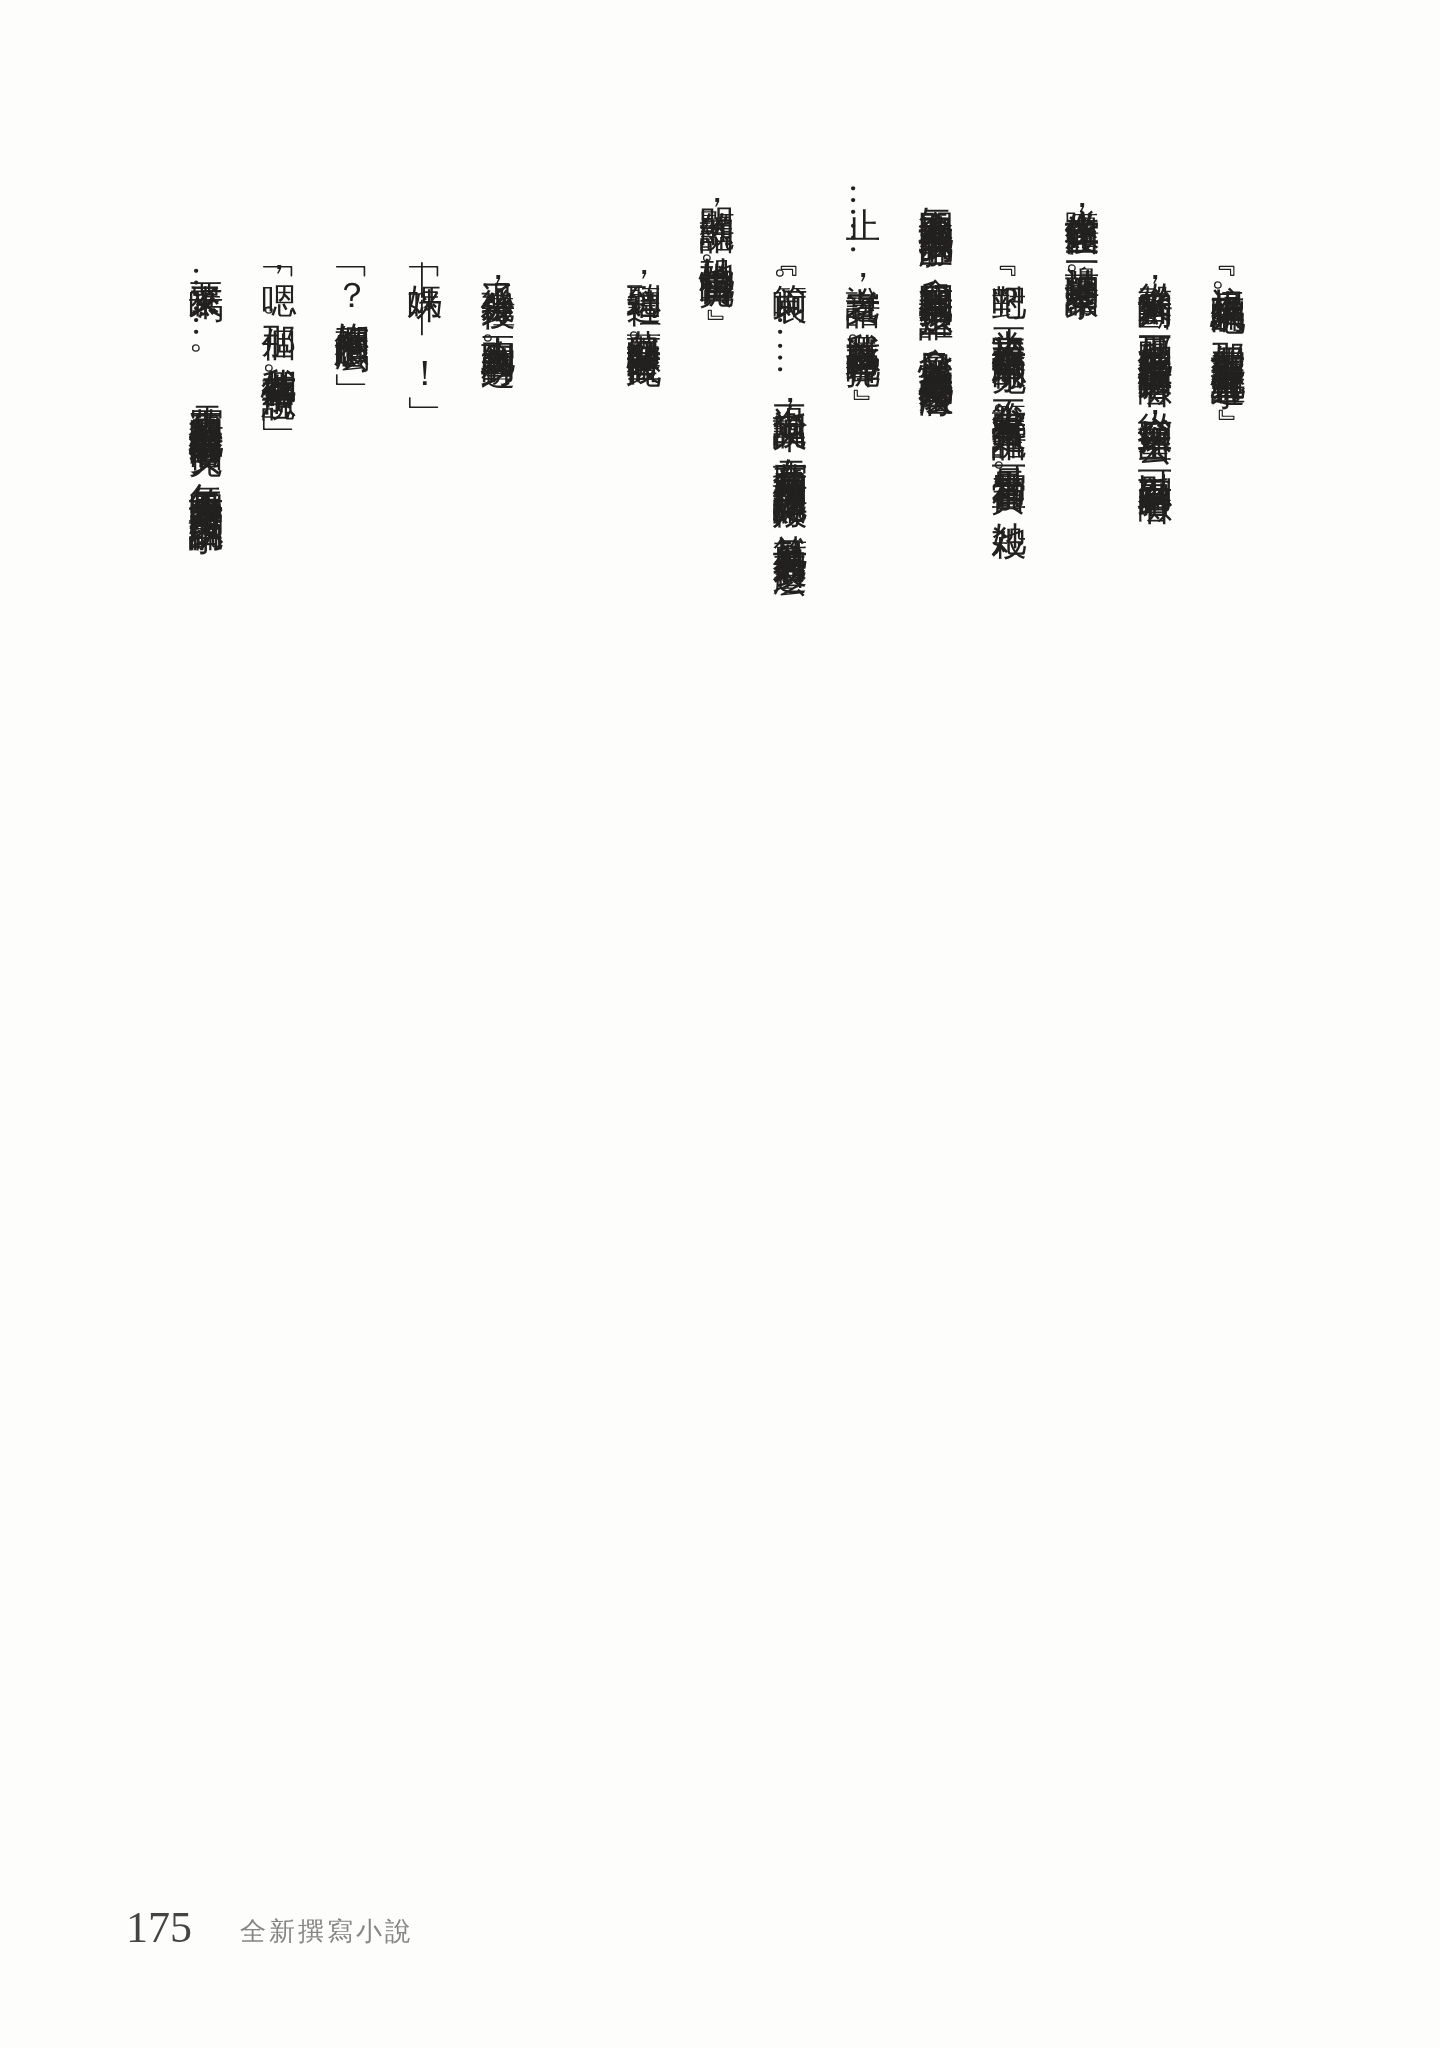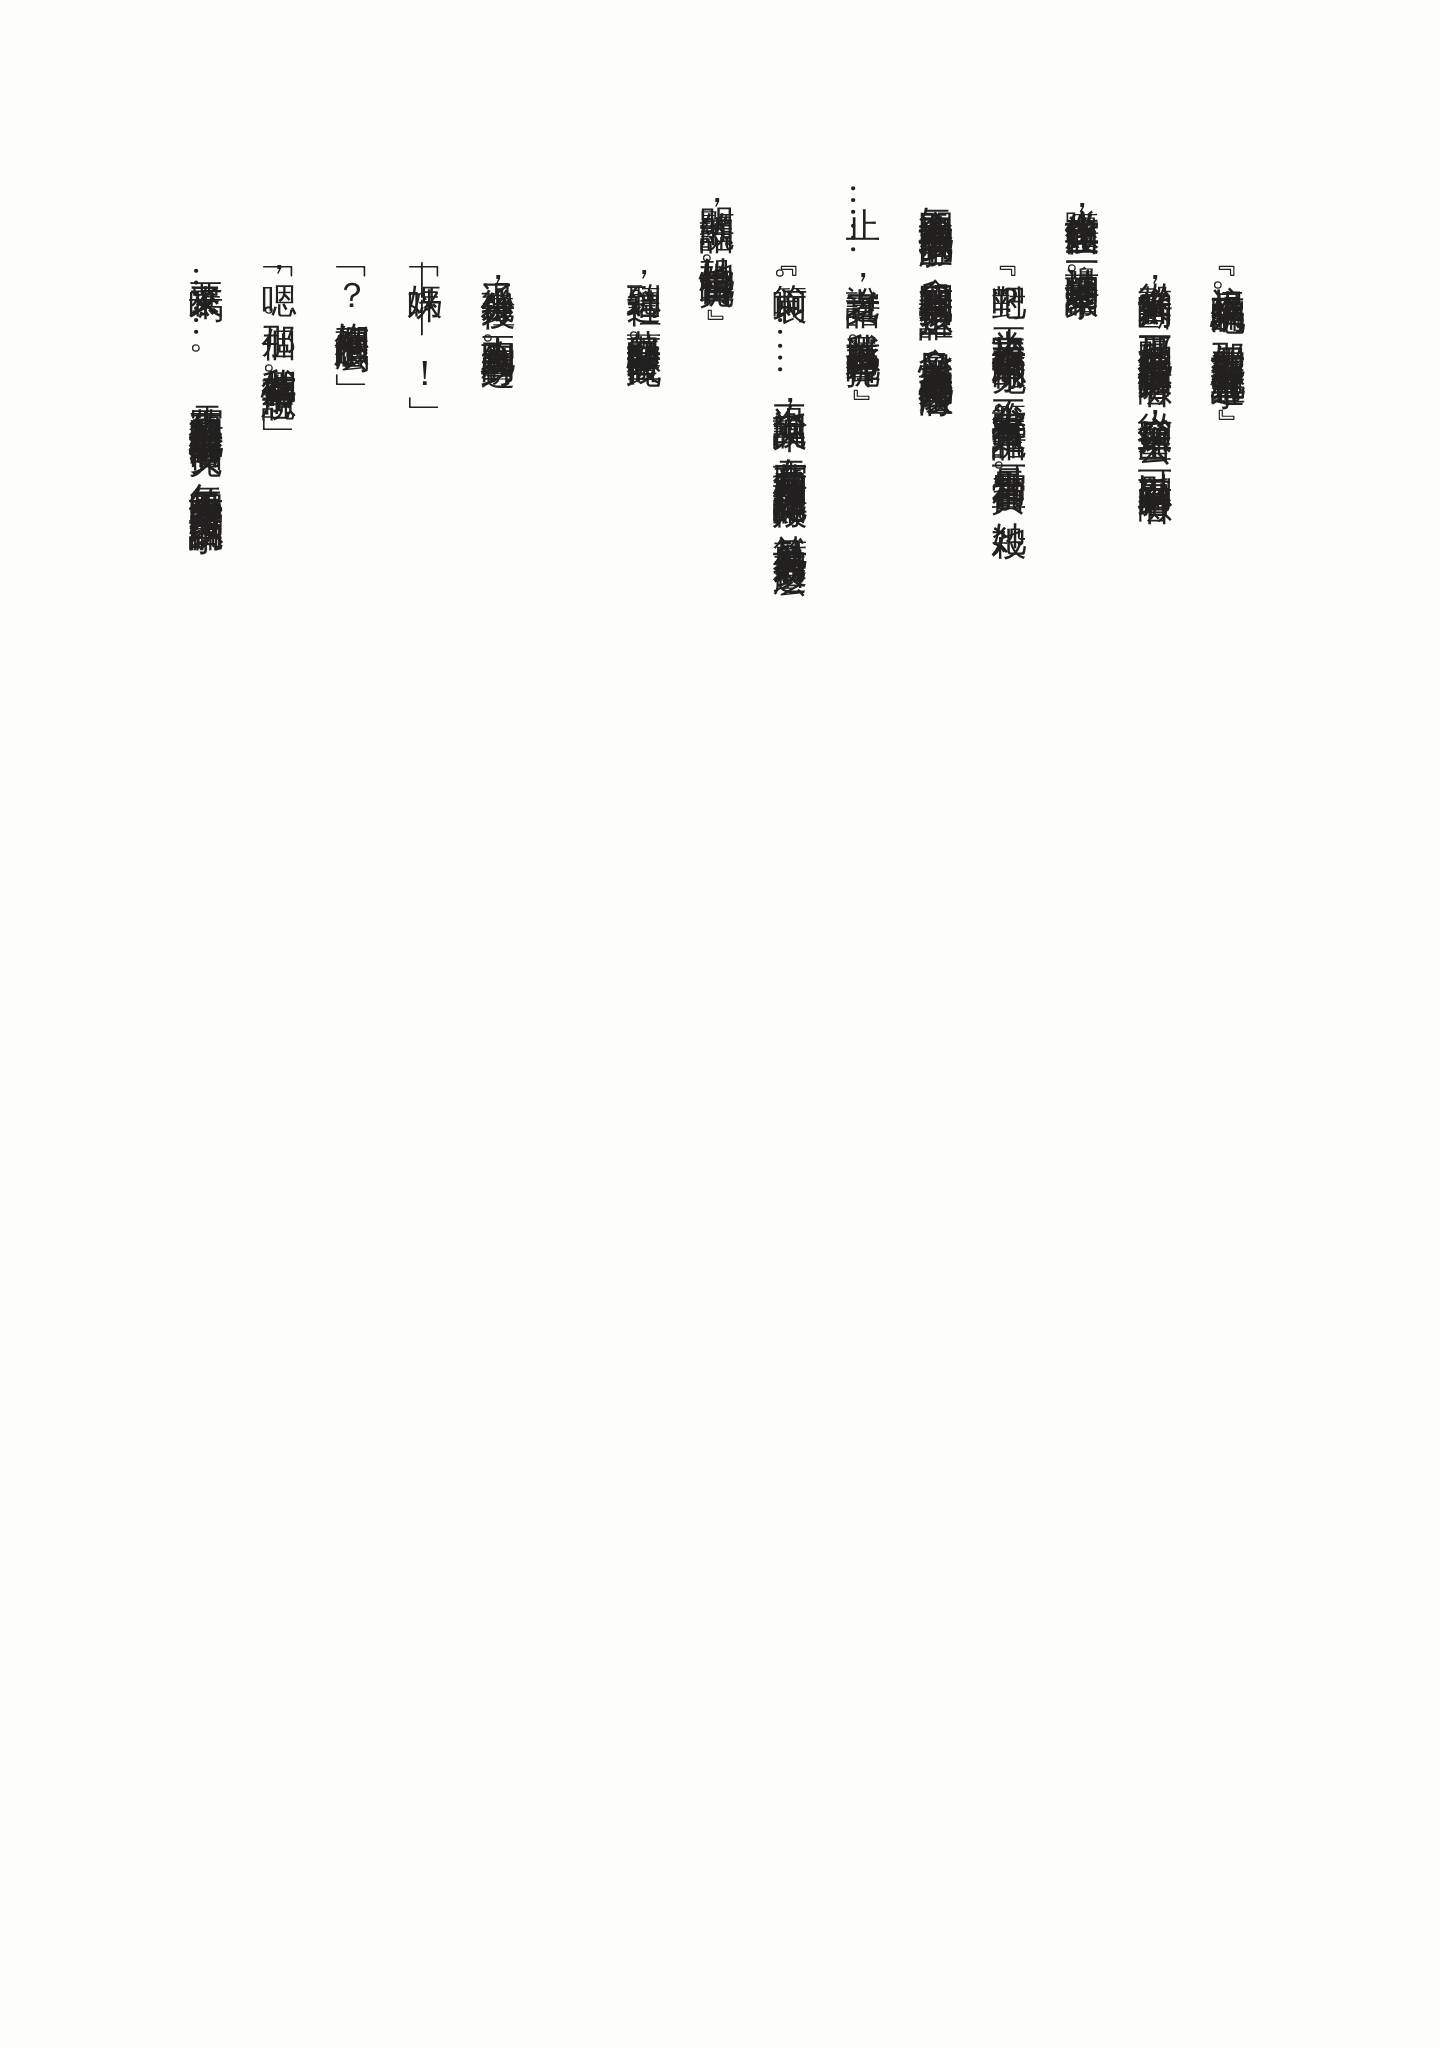--- a/index.html
+++ b/index.html
@@ -86,14 +86,18 @@
       <p class="line">明顯的謊話，她恐怕也會當真呢。』</p>
       <p class="line indent">聽到這裡，蘇菲與緹歐對望著彼此。</p>
       <p class="line blank"></p>
       <p class="line indent">過了幾分鐘後，兩人跑到雪莉的身邊。</p>
       <p class="line indent">「媽咪——！」</p>
       <p class="line indent">「？妳們兩個怎麼了嗎？」</p>
       <p class="line indent">「嗯，那個。我們有件事情想說。」</p>
       <p class="line indent">要來了嗎……。雪莉真的很難得地在防備著兩個女兒。每年的今天是附帶獎勵可以說謊的日子。</p>
     </main>
 
+  <footer class="footer">
+    <span class="page-num">175</span>
+    <span class="section-title">全新撰寫小說</span>
+  </footer>
 
 </div>
 
 </body></html>

